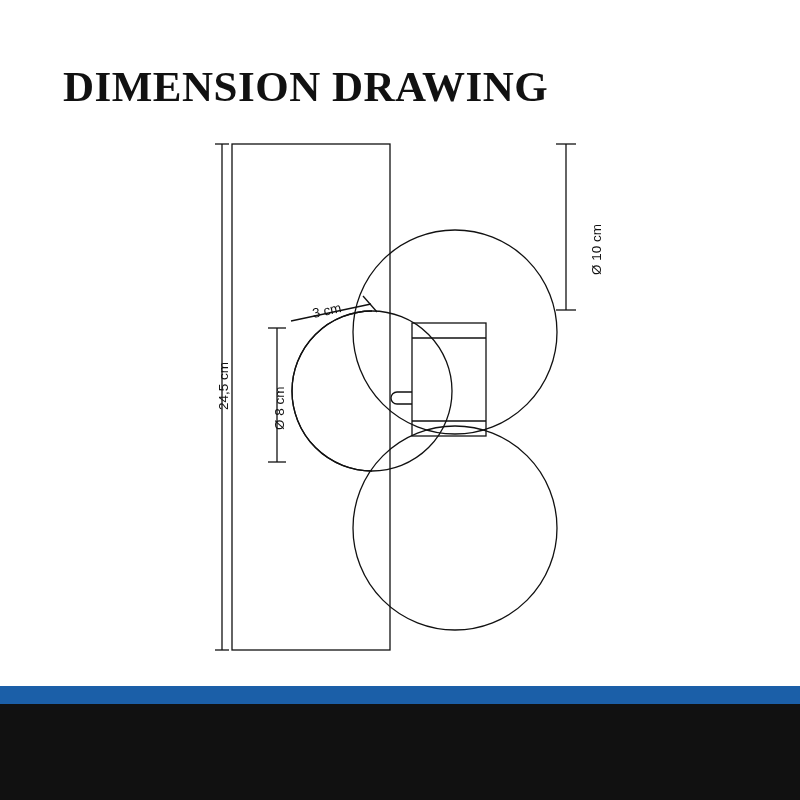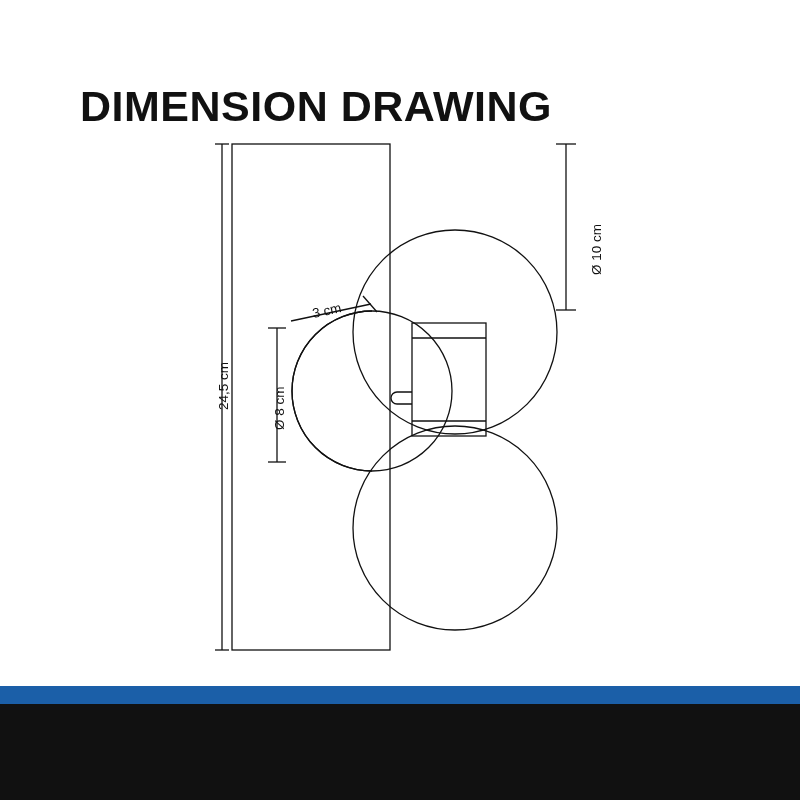--- a/index.html
+++ b/index.html
@@ -15,29 +15,28 @@
     position: relative;
   }
   .page {
     position: relative;
     width: 800px;
     height: 800px;
     background: #ffffff;
   }
   .title {
     position: absolute;
-    left: 80px;
+    left: 63px;
     top: 62px;
     font-size: 43px;
     font-weight: bold;
     letter-spacing: 0.5px;
     color: #111111;
-    font-family: Liberation Sans, sans-serif;
+    font-family: Liberation Serif, serif;
     white-space: nowrap;
-    margin-top: 20px;
   }
   .drawing {
     position: absolute;
     left: 0;
     top: 110px;
     width: 800px;
     height: 570px;
   }
   .footer-bar {
     position: absolute;

